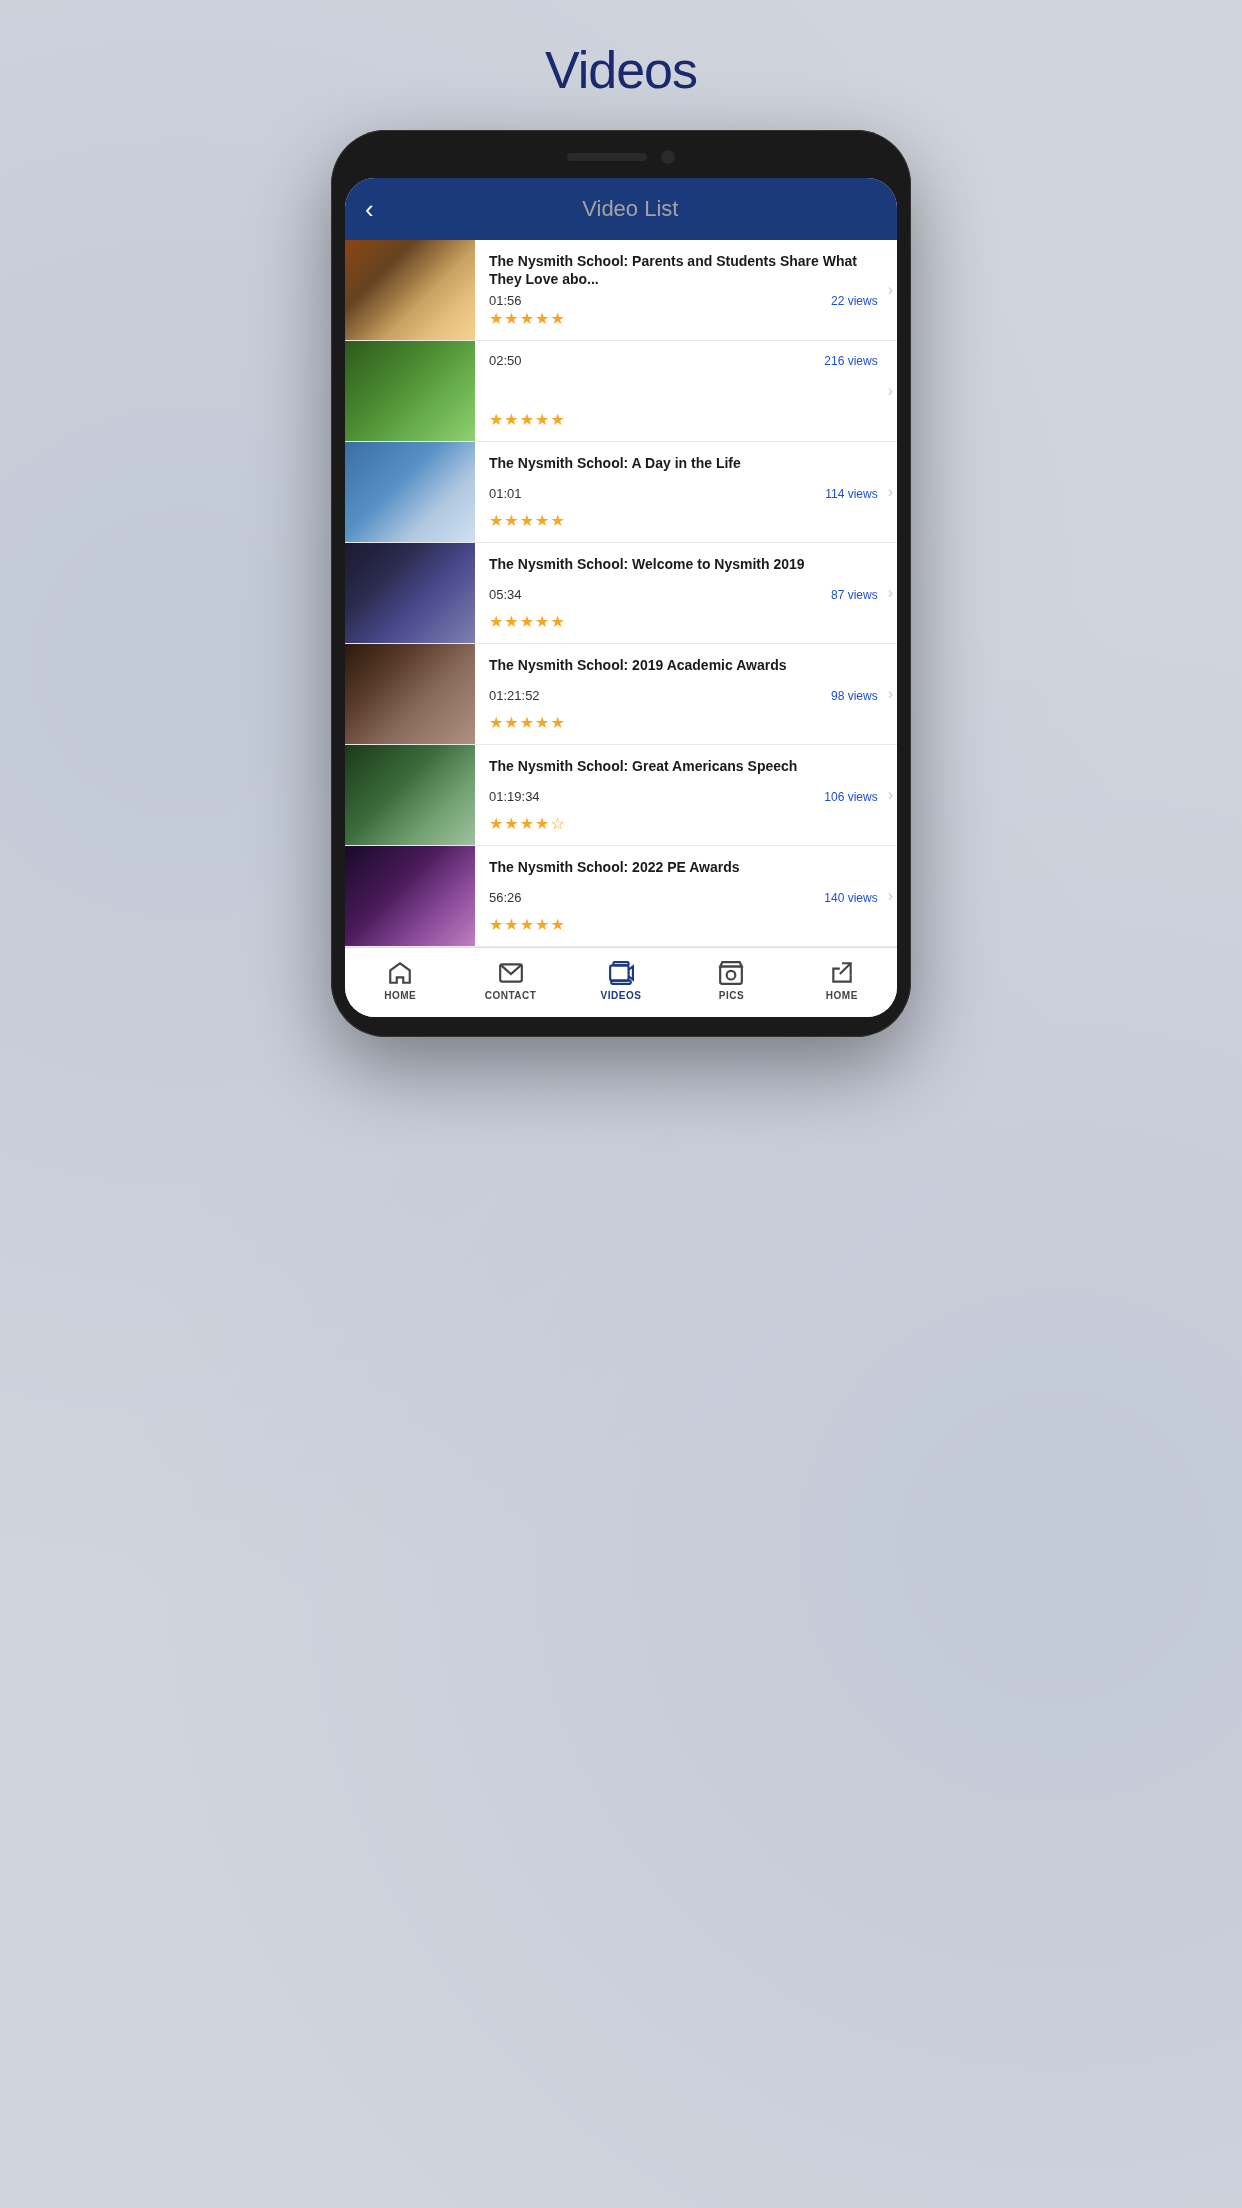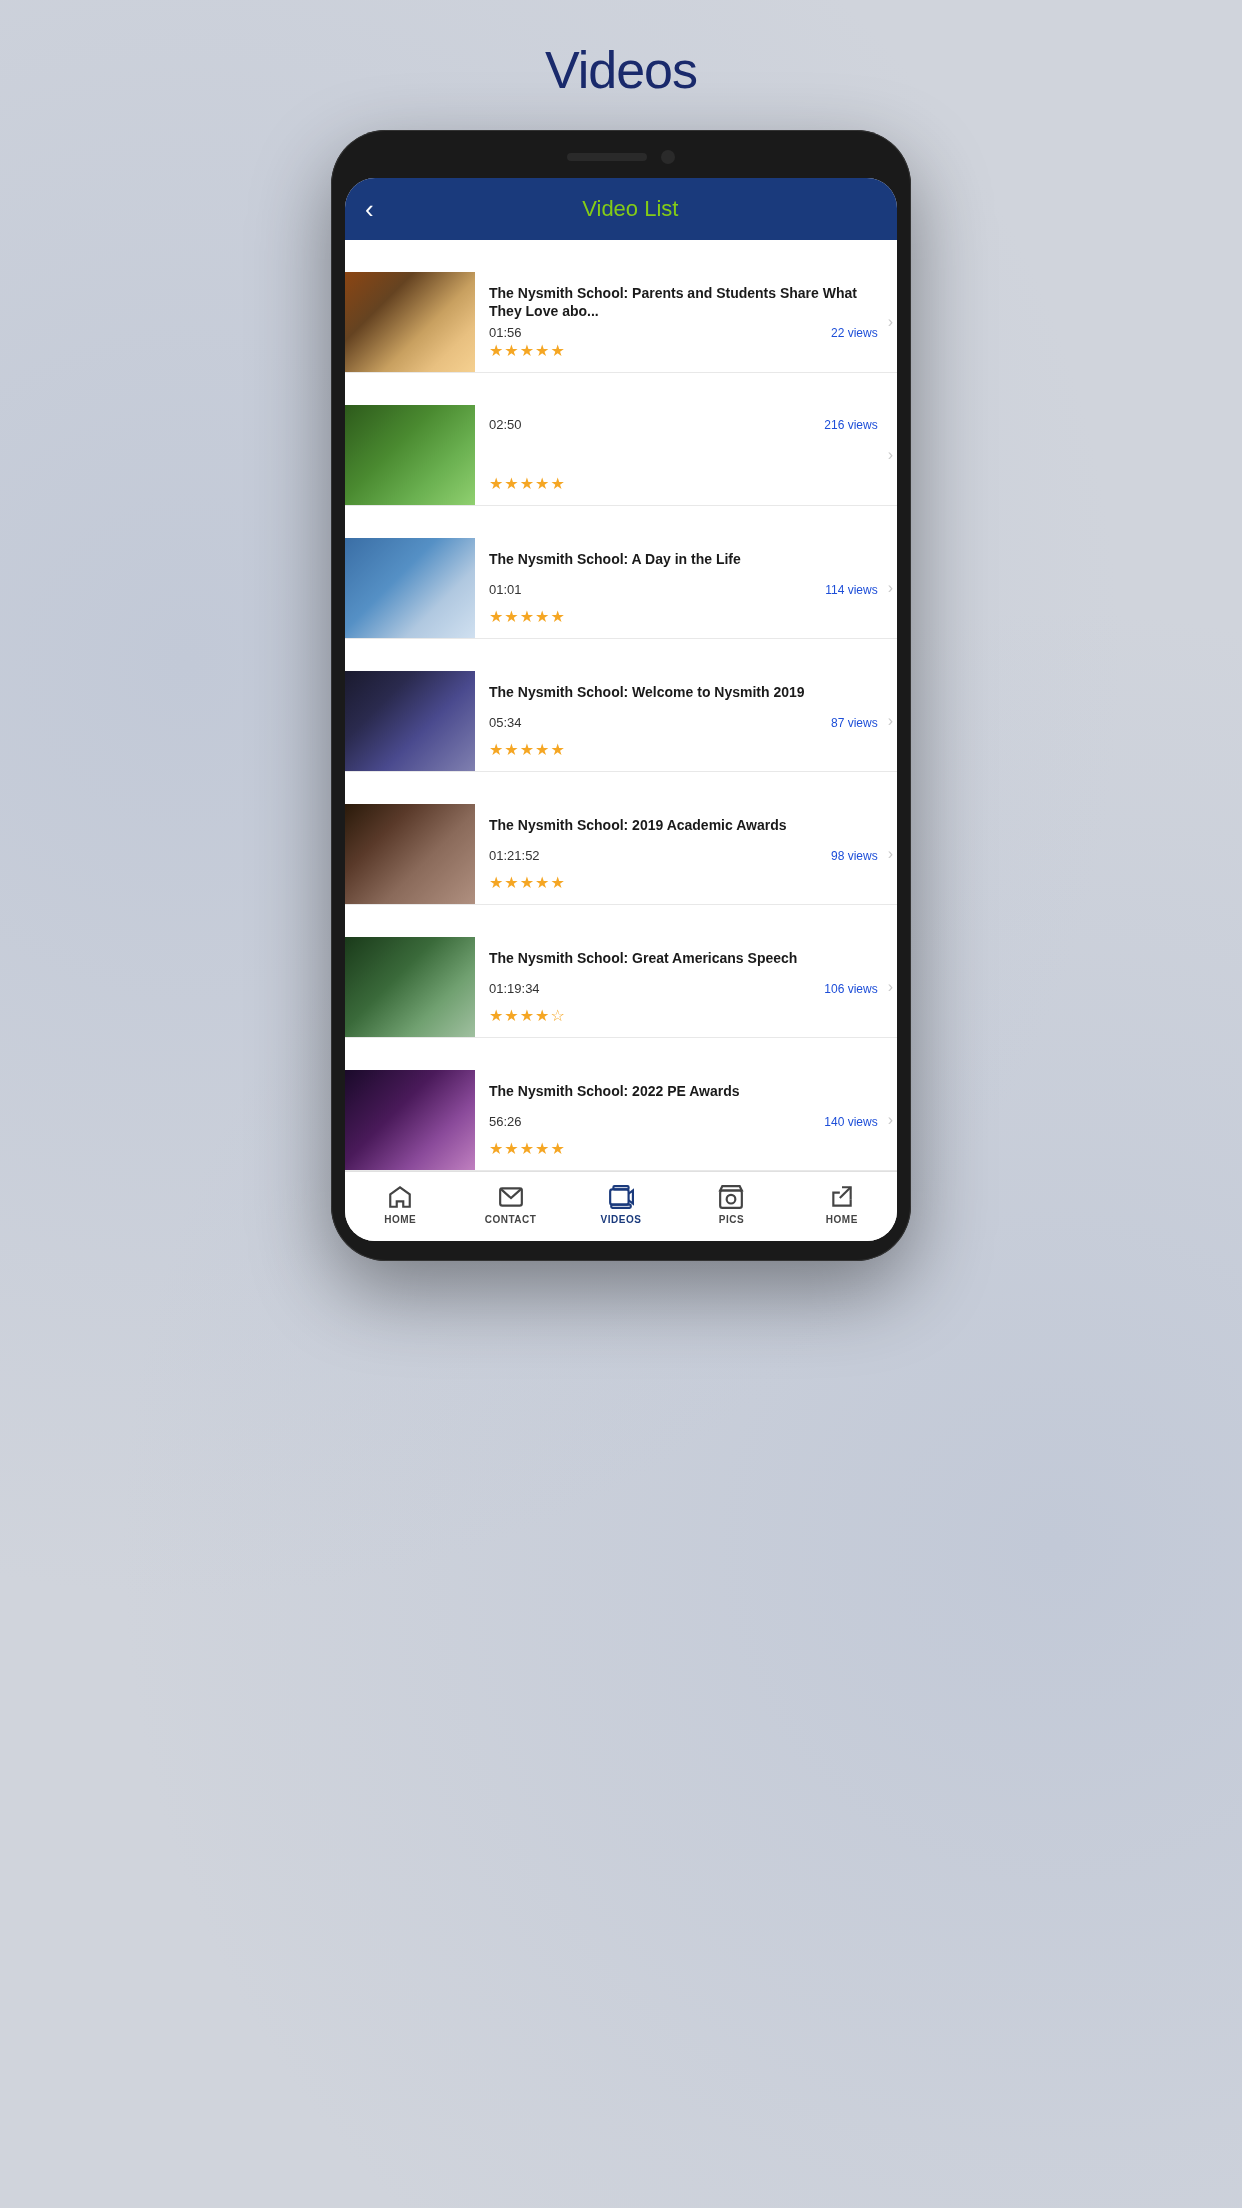--- a/index.html
+++ b/index.html
@@ -79,39 +79,38 @@
       font-size: 26px;
       font-weight: 300;
       cursor: pointer;
       line-height: 1;
       margin-right: 10px;
     }
 
     .header-title {
       flex: 1;
       text-align: center;
-      color: #84cc16;
+      color: #a3a3a3;
       font-size: 22px;
       font-weight: 500;
     }
 
     
     .video-list {
       background: white;
       flex: 1;
       overflow-y: auto;
     }
 
     .video-item {
       display: flex;
       align-items: stretch;
       border-bottom: 1px solid #e8e8e8;
       cursor: pointer;
       background: white;
-      margin-top: 32px;
     }
 
     .video-thumbnail {
       width: 130px;
       min-height: 100px;
       background: #555;
       flex-shrink: 0;
       overflow: hidden;
       position: relative;
     }

